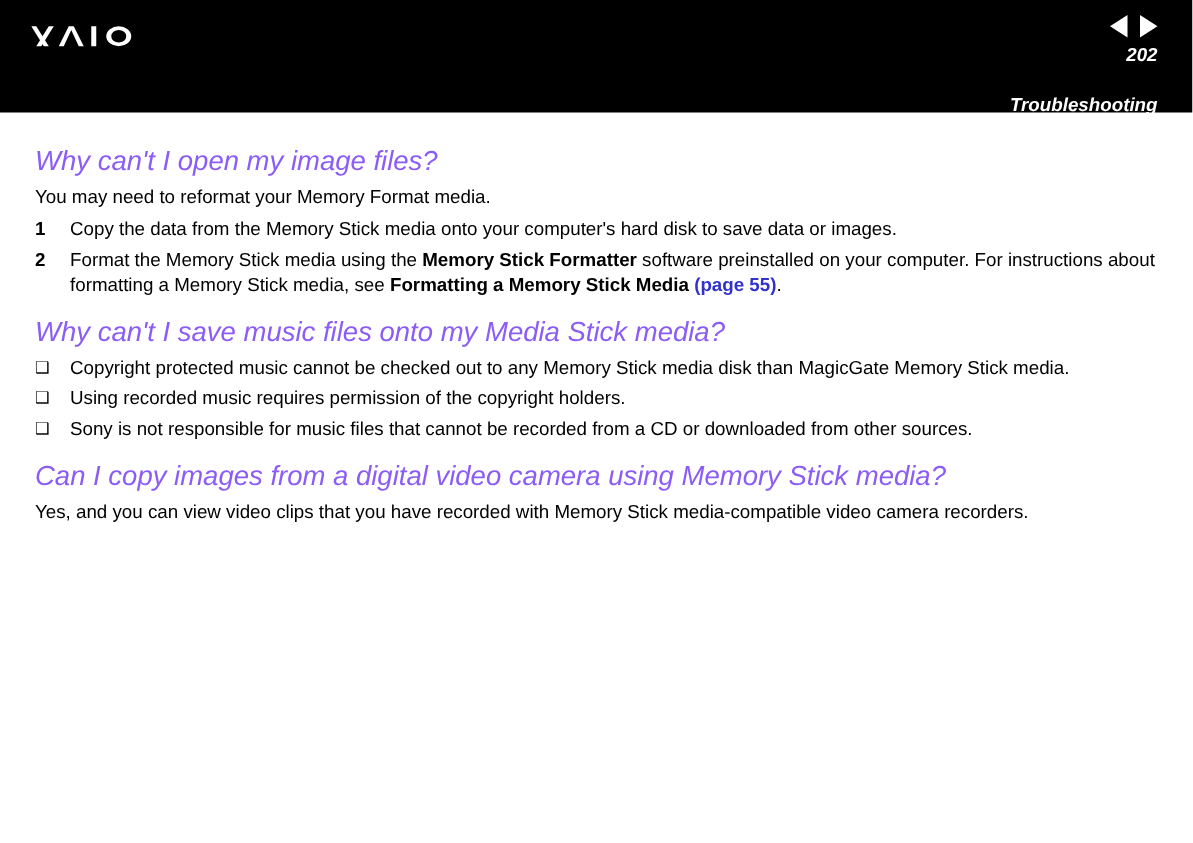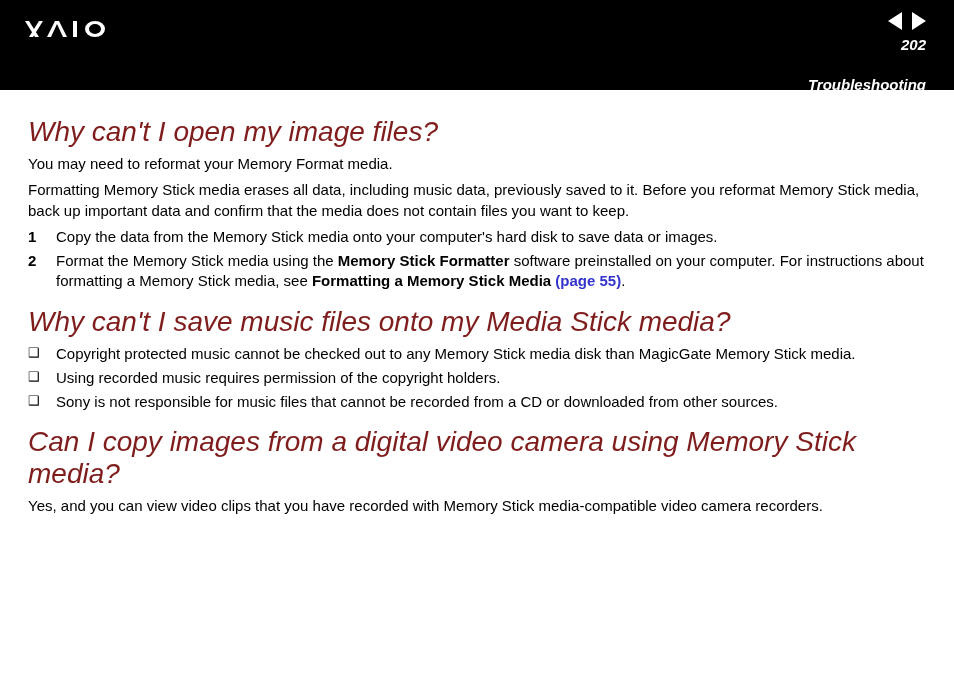--- a/index.html
+++ b/index.html
@@ -66,23 +66,23 @@
     padding: 12px 28px 0 28px;
   }
   .title {
     font-size: 27px;
     font-style: italic;
     color: #000;
     margin: 0 0 10px 0;
     font-weight: normal;
   }
   .question {
-    color: #7f1d1d;
+    color: #8b5cf6;
     font-style: italic;
-    font-size: 28px;
+    font-size: 22px;
     margin: 14px 0 6px 0;
     font-weight: normal;
   }
   .para {
     font-size: 15px;
     margin: 6px 0;
     line-height: 1.35;
   }
   .numlist {
     padding-left: 0;
@@ -128,21 +128,20 @@
     <span class="arrow-right"></span>
   </div>
   <div class="page-number">202</div>
   <div class="section-name">Troubleshooting</div>
 </div>
 
 <div class="content">
 
   <h2 class="question">Why can't I open my image files?</h2>
   <p class="para">You may need to reformat your Memory Format media.</p>
-  <p class="para">Formatting Memory Stick media erases all data, including music data, previously saved to it. Before you reformat Memory Stick media, back up important data and confirm that the media does not contain files you want to keep.</p>
   <div class="numlist">
     <div class="numitem">
       <span class="num">1</span>
       <span>Copy the data from the Memory Stick media onto your computer's hard disk to save data or images.</span>
     </div>
     <div class="numitem">
       <span class="num">2</span>
       <span>
         <span>Format the Memory Stick media using the </span><span class="bold">Memory Stick Formatter</span><span> software preinstalled on your computer. For instructions about formatting a Memory Stick media, see </span><span class="bold">Formatting a Memory Stick Media</span><span class="link"> (page 55)</span><span>.</span>
       </span>

